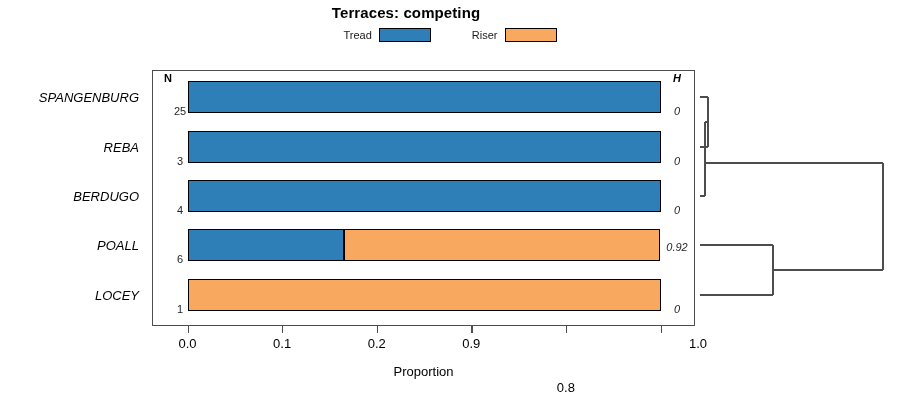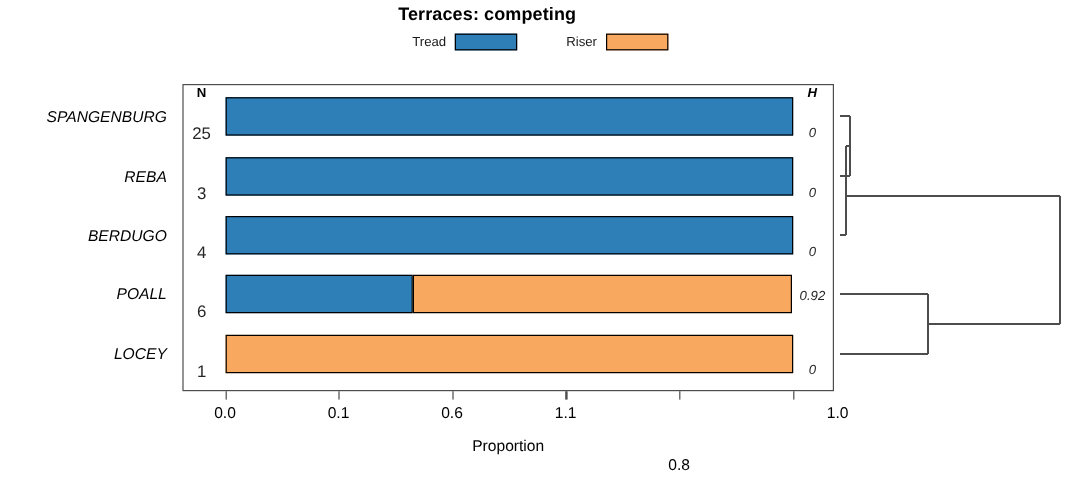--- a/index.html
+++ b/index.html
@@ -97,23 +97,23 @@
   .ncol-head {
     position: absolute;
     left: 0; width: 32px;
     text-align: center;
     font-size: 11px;
     font-weight: bold;
     font-style: normal;
   }
   .ncol-val {
     position: absolute;
-    left: 0; width: 32px;
-    text-align: center;
-    font-size: 14px;
+    left: 12px; width: 32px;
+    text-align: center;
+    font-size: 11px;
     color: #262626;
     transform: translateY(-50%);
   }
 
   
   .hcol {
     position: absolute;
     left: 660px;
     top: 70px;
     width: 36px;
@@ -260,23 +260,23 @@
         <div class="bar-seg" style="left: 187.5px; width: 473px; background: rgb(249, 168, 96); border-color: rgb(0, 0, 0);"></div>
       </div>
     </div>
 
   <div class="xaxis" id="xaxis">
       <div class="xtick" style="left: 187.5px;"></div>
       <div class="xticklabel" style="left: 187.5px;">0.0</div>
       <div class="xtick" style="left: 282.1px;"></div>
       <div class="xticklabel" style="left: 282.1px;">0.1</div>
       <div class="xtick" style="left: 376.7px;"></div>
-      <div class="xticklabel" style="left: 376.7px;">0.6</div>
+      <div class="xticklabel" style="left: 376.7px;">0.2</div>
       <div class="xtick" style="left: 471.3px;"></div>
-      <div class="xticklabel" style="left: 471.3px;">1.1</div>
+      <div class="xticklabel" style="left: 471.3px;">0.9</div>
       <div class="xtick" style="left: 565.9px;"></div>
       <div class="xticklabel" style="left: 565.9px; margin-top: 44px;">0.8</div>
       <div class="xtick" style="left: 660.5px;"></div>
       <div class="xticklabel" style="left: 698px;">1.0</div>
     </div>
   <div class="xaxis-title">Proportion</div>
 
   <div class="dendro">
     <svg width="205" height="400" viewBox="0 0 205 400">
       <g fill="none" stroke="#4d4d4d" stroke-width="1.6" shape-rendering="crispEdges">

